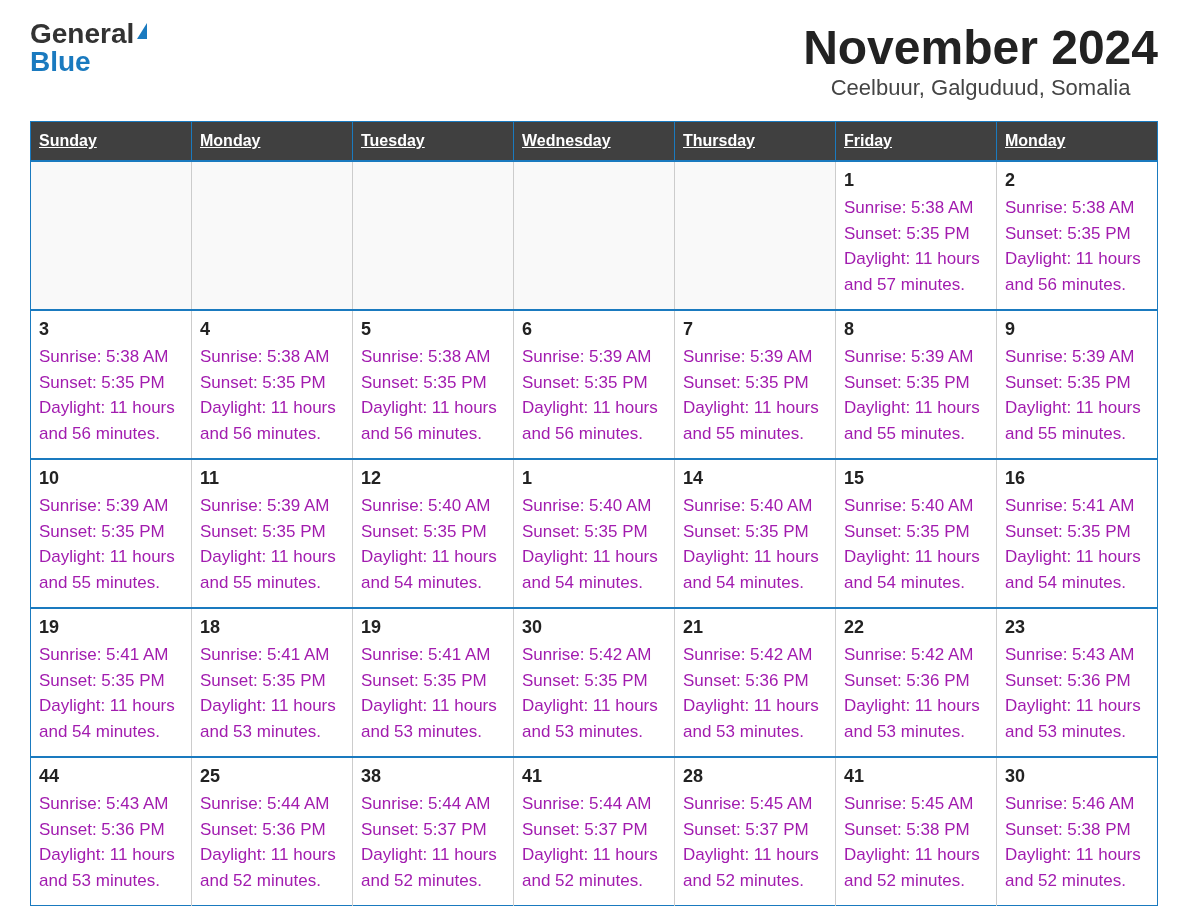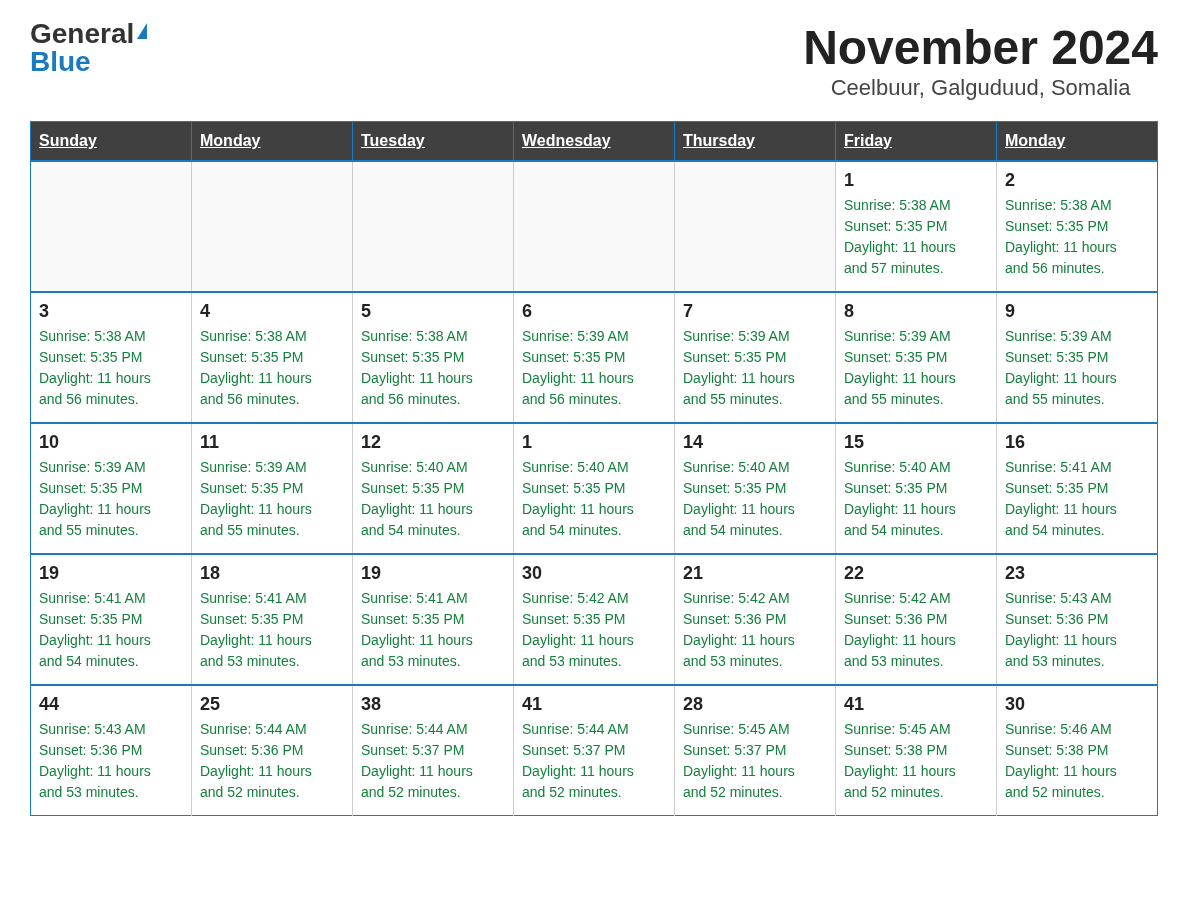--- a/index.html
+++ b/index.html
@@ -91,22 +91,22 @@
       border-right: none;
     }
     .day-number {
       font-size: 18px;
       font-weight: bold;
       color: #222;
       display: block;
       margin-bottom: 4px;
     }
     .day-info {
-      font-size: 14px;
-      color: #15803d;
+      font-size: 17px;
+      color: #a21caf;
       line-height: 1.5;
     }
     .empty-cell {
       background: #f9f9f9;
     }
   </style>
 </head>
 <body>
 
 <div class="header">

